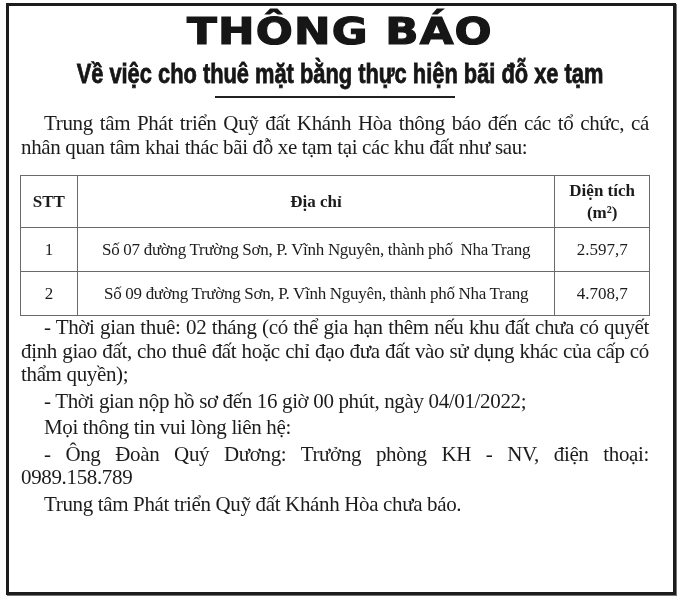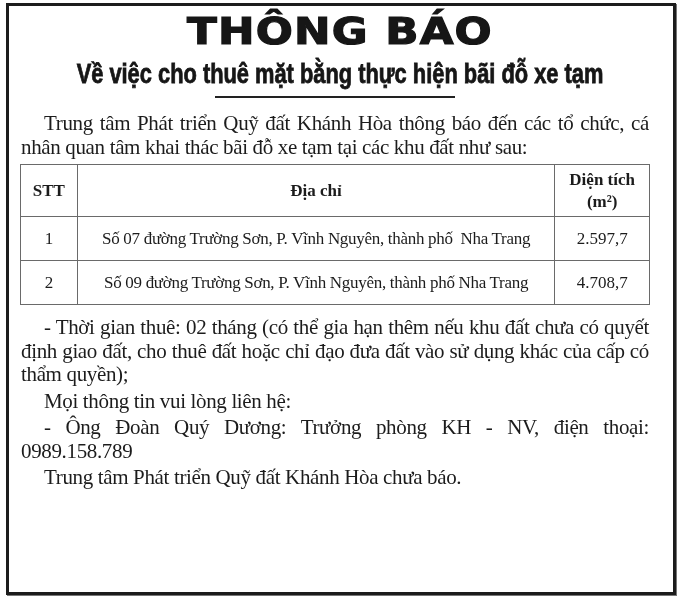--- a/index.html
+++ b/index.html
@@ -74,21 +74,21 @@
     .para {
       margin: 0;
       text-align: justify;
       text-align-last: left;
     }
     .indent { text-indent: 23px; }
     .intro { top: 112px; }
     .table-wrap {
       position: absolute;
       left: 20px;
-      top: 164px;
+      top: 175px;
       width: 506px;
     }
     table {
       border-collapse: collapse;
       width: 630px;
       font-family: "Liberation Serif", serif;
       font-size: 17px;
       color: #1c1c1c;
     }
     th, td {
@@ -151,16 +151,17 @@
         <td>2</td>
         <td class="addr">Số 09 đường Trường Sơn, P. Vĩnh Nguyên, thành phố Nha Trang</td>
         <td>4.708,7</td>
       </tr>
     </tbody>
   </table>
 </div>
 
 <div class="body-text terms">
   <p class="para indent"><span class="bold">- Thời gian thuê:</span><span> 02 tháng (có thể gia hạn thêm nếu khu đất chưa có quyết định giao đất, cho thuê đất hoặc chỉ đạo đưa đất vào sử dụng khác của cấp có thẩm quyền);</span></p>
+  <p class="para indent gap">- Thời gian nộp hồ sơ đến 16 giờ 00 phút, ngày 04/01/2022;</p>
   <p class="para indent gap">Mọi thông tin vui lòng liên hệ:</p>
   <p class="para indent gap">- Ông Đoàn Quý Dương: Trưởng phòng KH - NV, điện thoại: 0989.158.789</p>
   <p class="para indent gap">Trung tâm Phát triển Quỹ đất Khánh Hòa chưa báo.</p>
 </div>
 
 </body></html>

